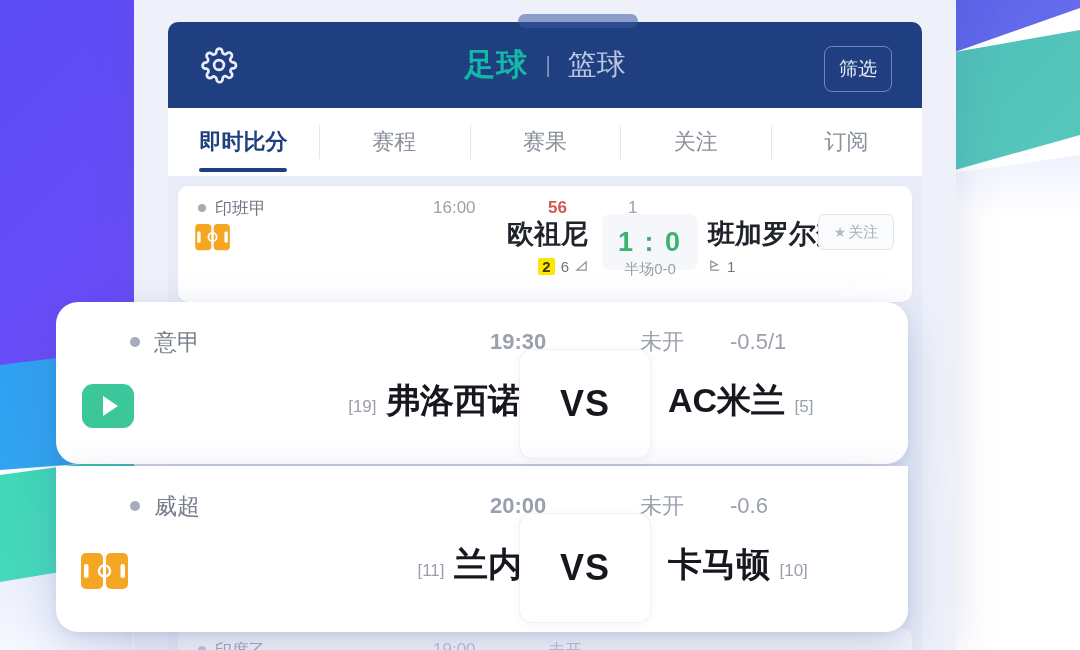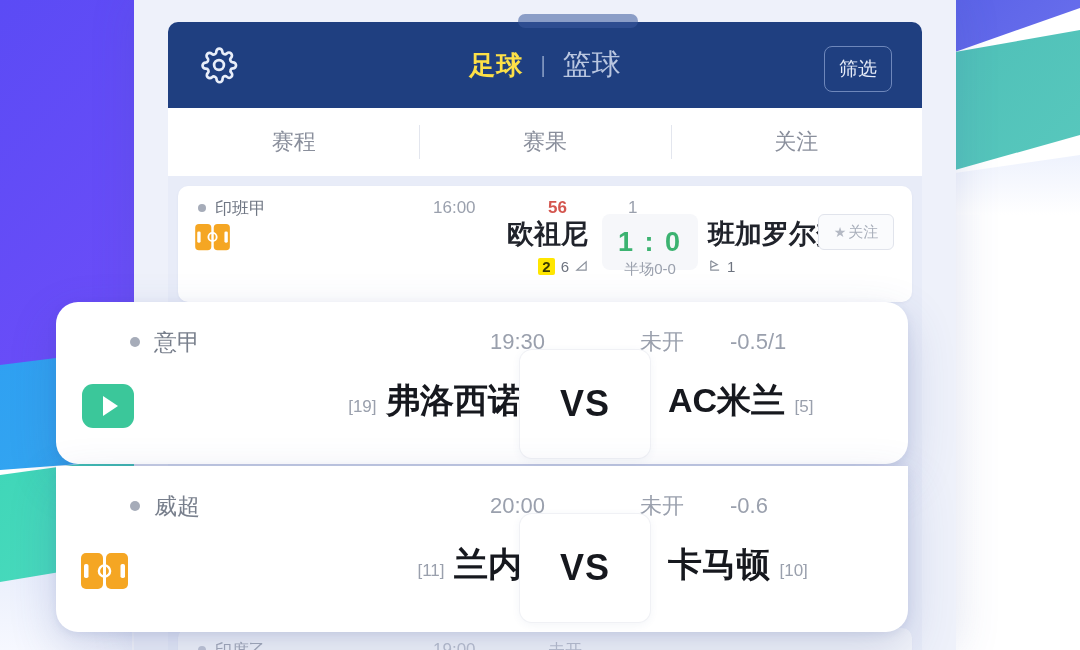--- a/index.html
+++ b/index.html
@@ -73,21 +73,21 @@
     content:"";position:absolute;left:350px;top:-8px;width:120px;height:14px;
     background:#3a5a9c;border-radius:7px;opacity:.55;
   }
   .gear{margin-left:32px;width:38px;height:38px;display:block;}
   .title-wrap{
     position:absolute;left:0;right:0;top:0;bottom:0;
     display:flex;align-items:center;justify-content:center;gap:17px;
     pointer-events:none;
   }
   .title-main{
-    color:#fde047;font-size:26px;font-weight:bold;letter-spacing:1px;
+    color:#14b8a6;font-size:31px;font-weight:bold;letter-spacing:1px;
     pointer-events:auto;
   }
   .title-sep{color:#7d93bd;font-size:22px;font-weight:300;}
   .title-alt{color:#b9c6e0;font-size:29px;font-weight:500;pointer-events:auto;}
   .filter-btn{
     position:absolute;right:30px;top:24px;
     width:66px;height:44px;border:1px solid #6e87bb;border-radius:8px;
     color:#e6ecf8;font-size:19px;display:flex;align-items:center;justify-content:center;
     background:transparent;
   }
@@ -172,21 +172,21 @@
     box-shadow:0 18px 48px rgba(55,75,150,.20), 0 3px 10px rgba(55,75,150,.10);
     z-index:5;
   }
   #card-serie{left:56px;top:302px;width:852px;height:162px;}
   #card-wales{left:56px;top:466px;width:852px;height:166px;
     border-radius:0 0 22px 22px;}
   .fc-meta{position:absolute;left:74px;top:26px;right:40px;height:28px;
     display:flex;align-items:center;font-size:22px;color:#9aa0ad;}
   .fc-dot{width:10px;height:10px;border-radius:50%;background:#a6acb9;margin-right:14px;}
   .fc-league{color:#787f8c;font-size:23px;}
-  .fc-time{position:absolute;left:360px;color:#9aa0ad;font-size:22px;}
+  .fc-time{position:absolute;left:360px;color:#9aa0ad;font-size:22px;font-weight:bold;}
   .fc-state{position:absolute;left:510px;color:#9aa0ad;font-size:22px;}
   .fc-odds{position:absolute;left:600px;color:#9aa0ad;font-size:22px;}
   .fc-pitch{position:absolute;left:24px;top:84px;width:50px;height:42px;}
   .fc-play{position:absolute;left:24px;top:80px;width:56px;height:48px;}
   .fc-home{
     position:absolute;left:160px;width:340px;top:76px;text-align:right;
     font-size:34px;font-weight:bold;color:#16181e;white-space:nowrap;
   }
   .fc-rank{font-size:17px;color:#9aa0ad;font-weight:normal;vertical-align:baseline;}
   .fc-vs{
@@ -230,23 +230,25 @@
     </span>
     <div class="title-wrap">
       <span class="title-main">足球</span>
       <span class="title-sep">|</span>
       <span class="title-alt">篮球</span>
     </div>
     <div class="filter-btn">筛选</div>
   </div>
 
   <div class="tabs">
+    <div class="tab active">即时比分</div>
     <div class="tab">赛程</div>
     <div class="tab">赛果</div>
     <div class="tab">关注</div>
+    <div class="tab">订阅</div>
   </div>
 
   <div class="list">
 
     <div class="row">
       <div class="meta">
         <span class="dot"></span>
         <span class="league">印班甲</span>
         <span class="time">16:00</span>
         <span class="minute">56</span>

